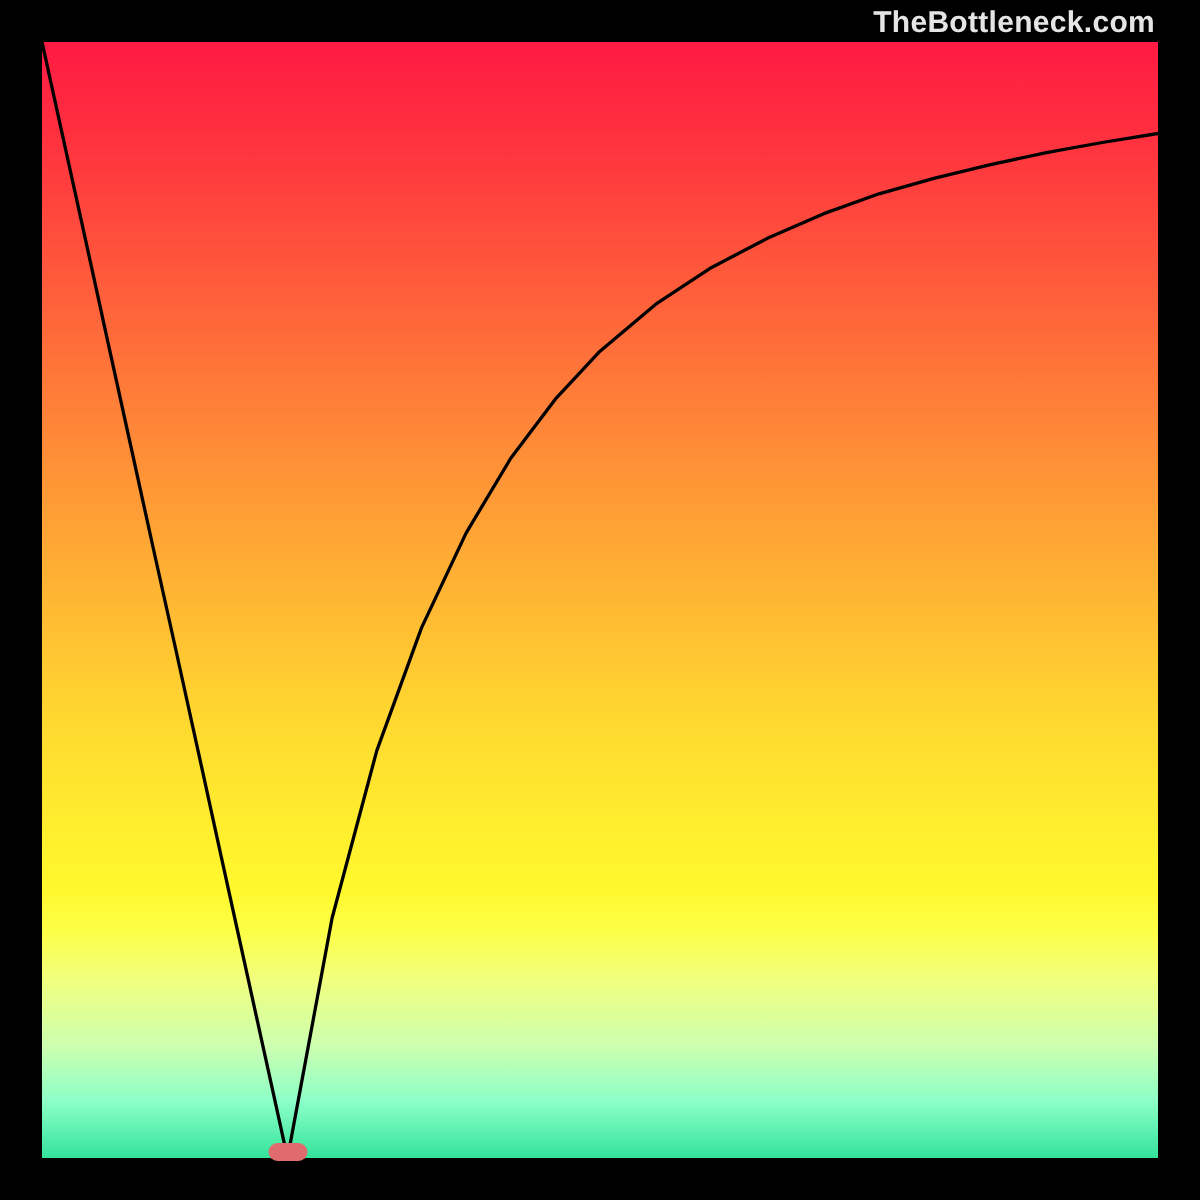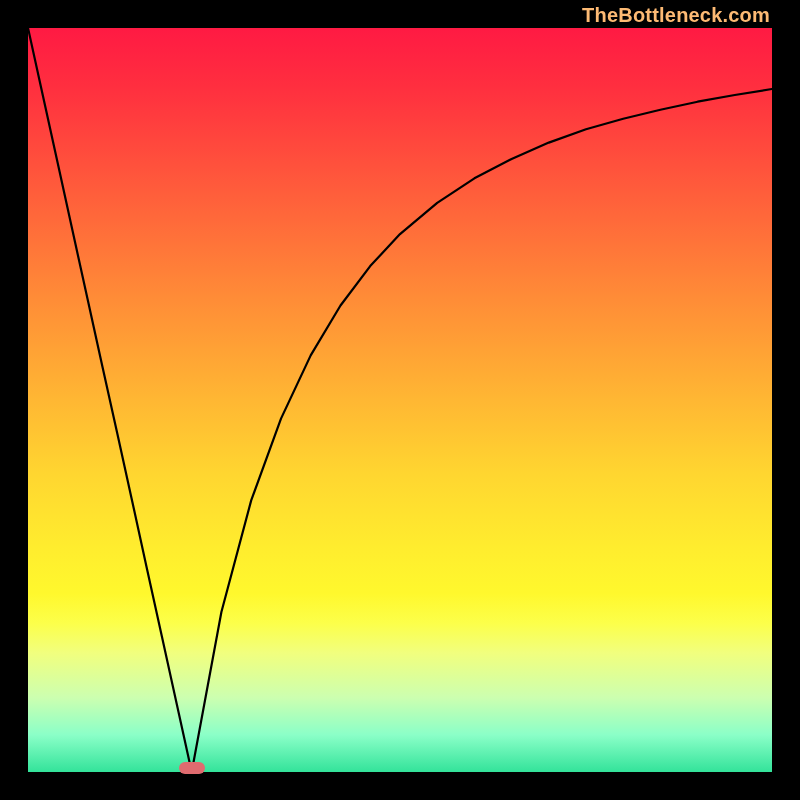--- a/index.html
+++ b/index.html
@@ -38,21 +38,21 @@
       #fcff4a 80%,
       #f1ff7e 84%,
       #ccffb0 90%,
       #8bffc8 95%,
       #33e39a 100%);
   }
   .watermark {
     position: absolute;
     top: 4px;
     right: 30px;
-    color: #fdba74;
+    color: #e5e5e5;
     font-size: 20px;
     font-weight: 600;
     letter-spacing: 0.2px;
     user-select: none;
   }
   svg.curve {
     position: absolute;
     left: 0;
     top: 0;
     width: 744px;

